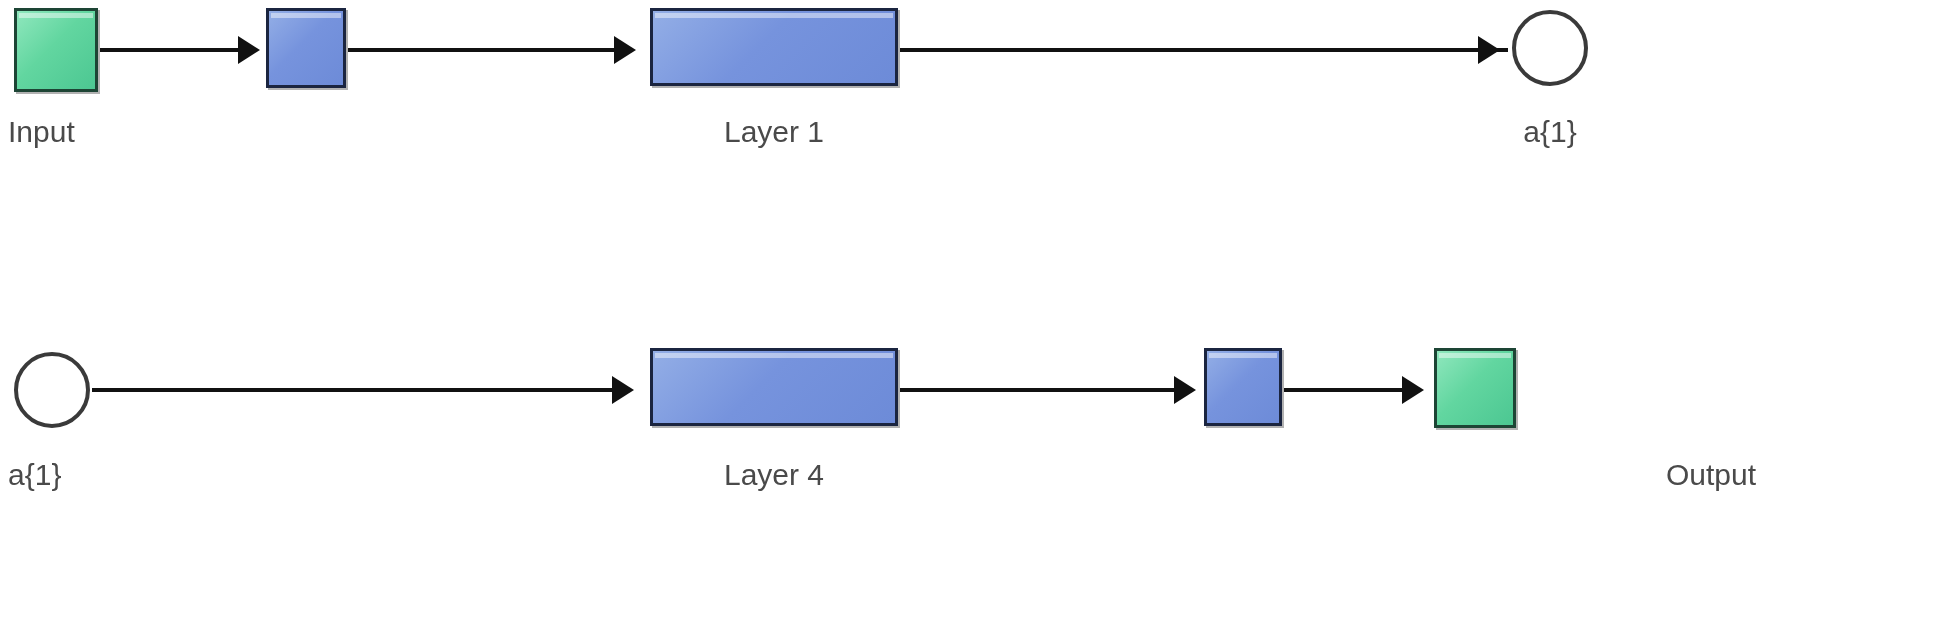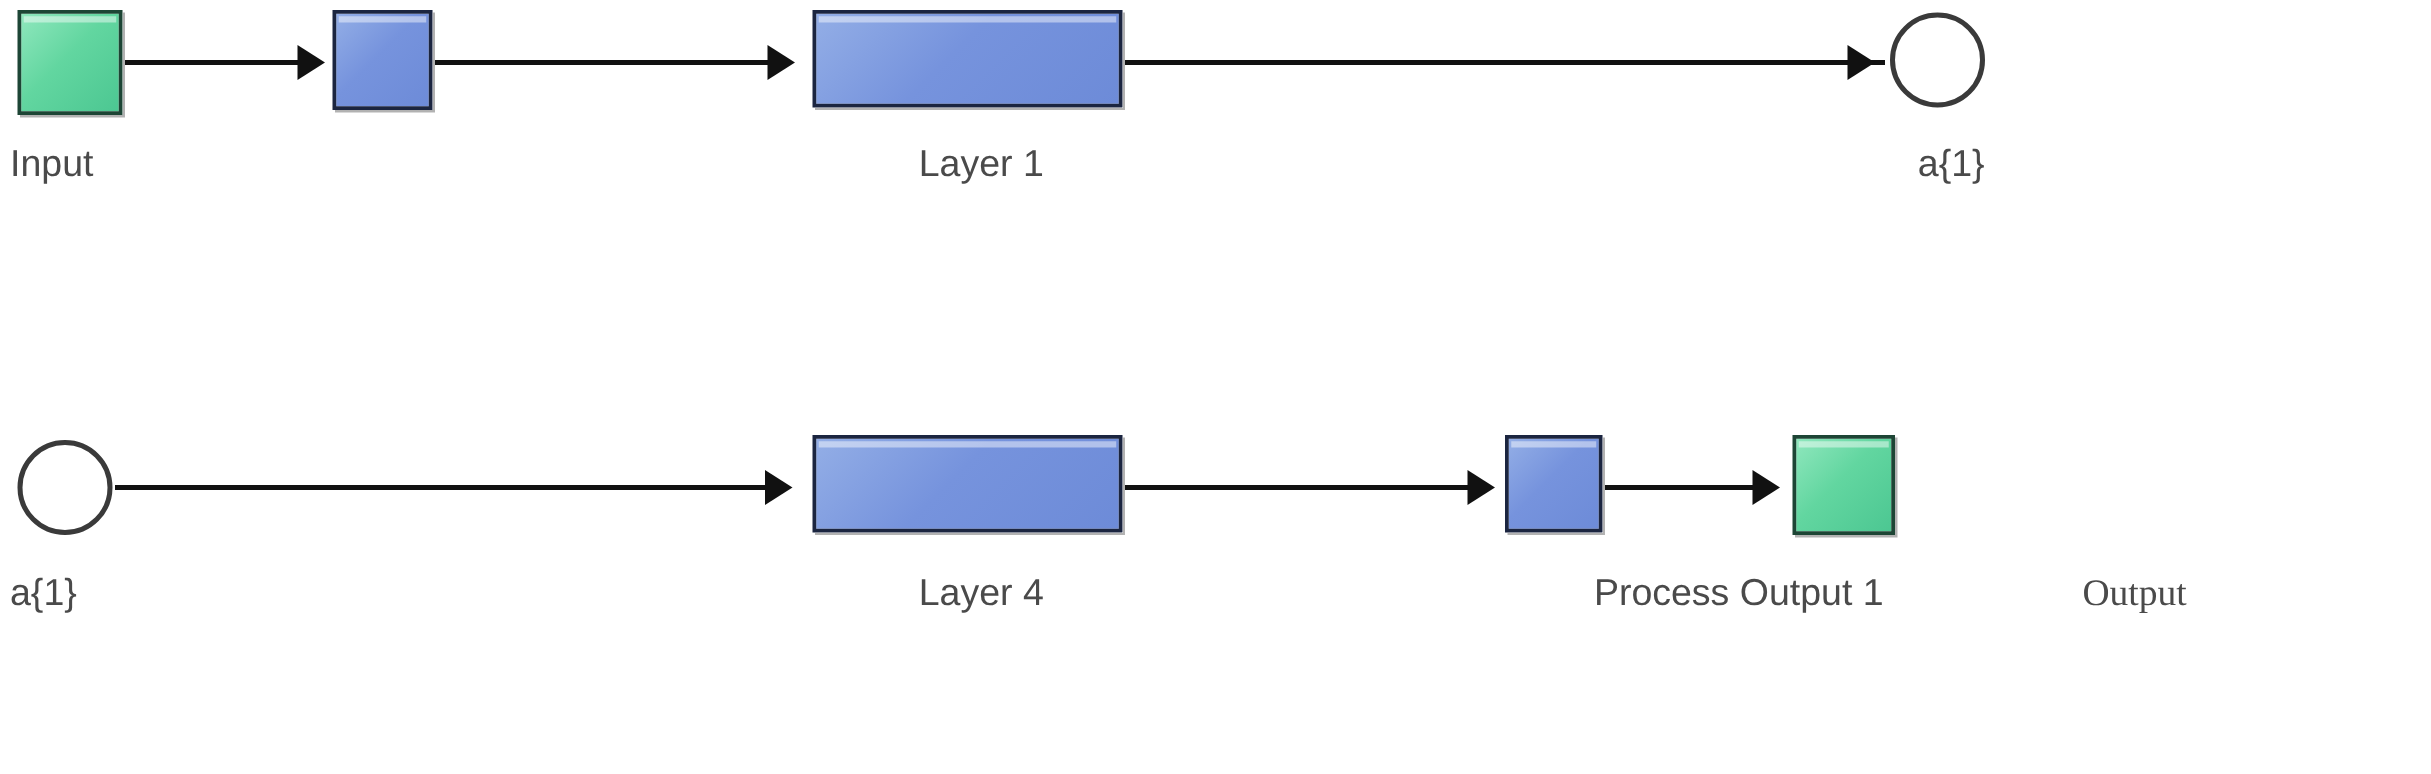--- a/index.html
+++ b/index.html
@@ -67,21 +67,20 @@
   .label {
     position: absolute;
     color: #4a4a4a;
     font-size: 30px;
     line-height: 34px;
     white-space: nowrap;
     font-family: "Liberation Sans", sans-serif;
   }
   .label.center {
     transform: translateX(-50%);
-    margin-left: 11px;
   }
 </style>
 </head>
 <body>
 
 <div id="canvas">
 
   <div class="node green" style="left:14px; top:8px; width:84px; height:84px;"></div>
   <div class="label" style="left:8px; top:115px;">Input</div>
 
@@ -108,21 +107,20 @@
   <div class="edge" style="left:92px; top:388px; width:522px;"></div>
   <div class="arrowhead" style="left:612px; top:376px;"></div>
 
   <div class="node blue" style="left:650px; top:348px; width:248px; height:78px;"></div>
   <div class="label center" style="left:774px; top:458px;">Layer 4</div>
 
   <div class="edge" style="left:900px; top:388px; width:276px;"></div>
   <div class="arrowhead" style="left:1174px; top:376px;"></div>
 
   <div class="node blue" style="left:1204px; top:348px; width:78px; height:78px;"></div>
-  <div class="label center" style="left:1380px; top:458px;">Process Output 1</div>
 
   <div class="edge" style="left:1284px; top:388px; width:120px;"></div>
   <div class="arrowhead" style="left:1402px; top:376px;"></div>
 
   <div class="node green" style="left:1434px; top:348px; width:82px; height:80px;"></div>
-  <div class="label" style="left:1666px; top:458px;font-family:Liberation Serif, serif;">Output</div>
+  <div class="label" style="left:1666px; top:458px;">Output</div>
 
 </div>
 
 </body></html>

